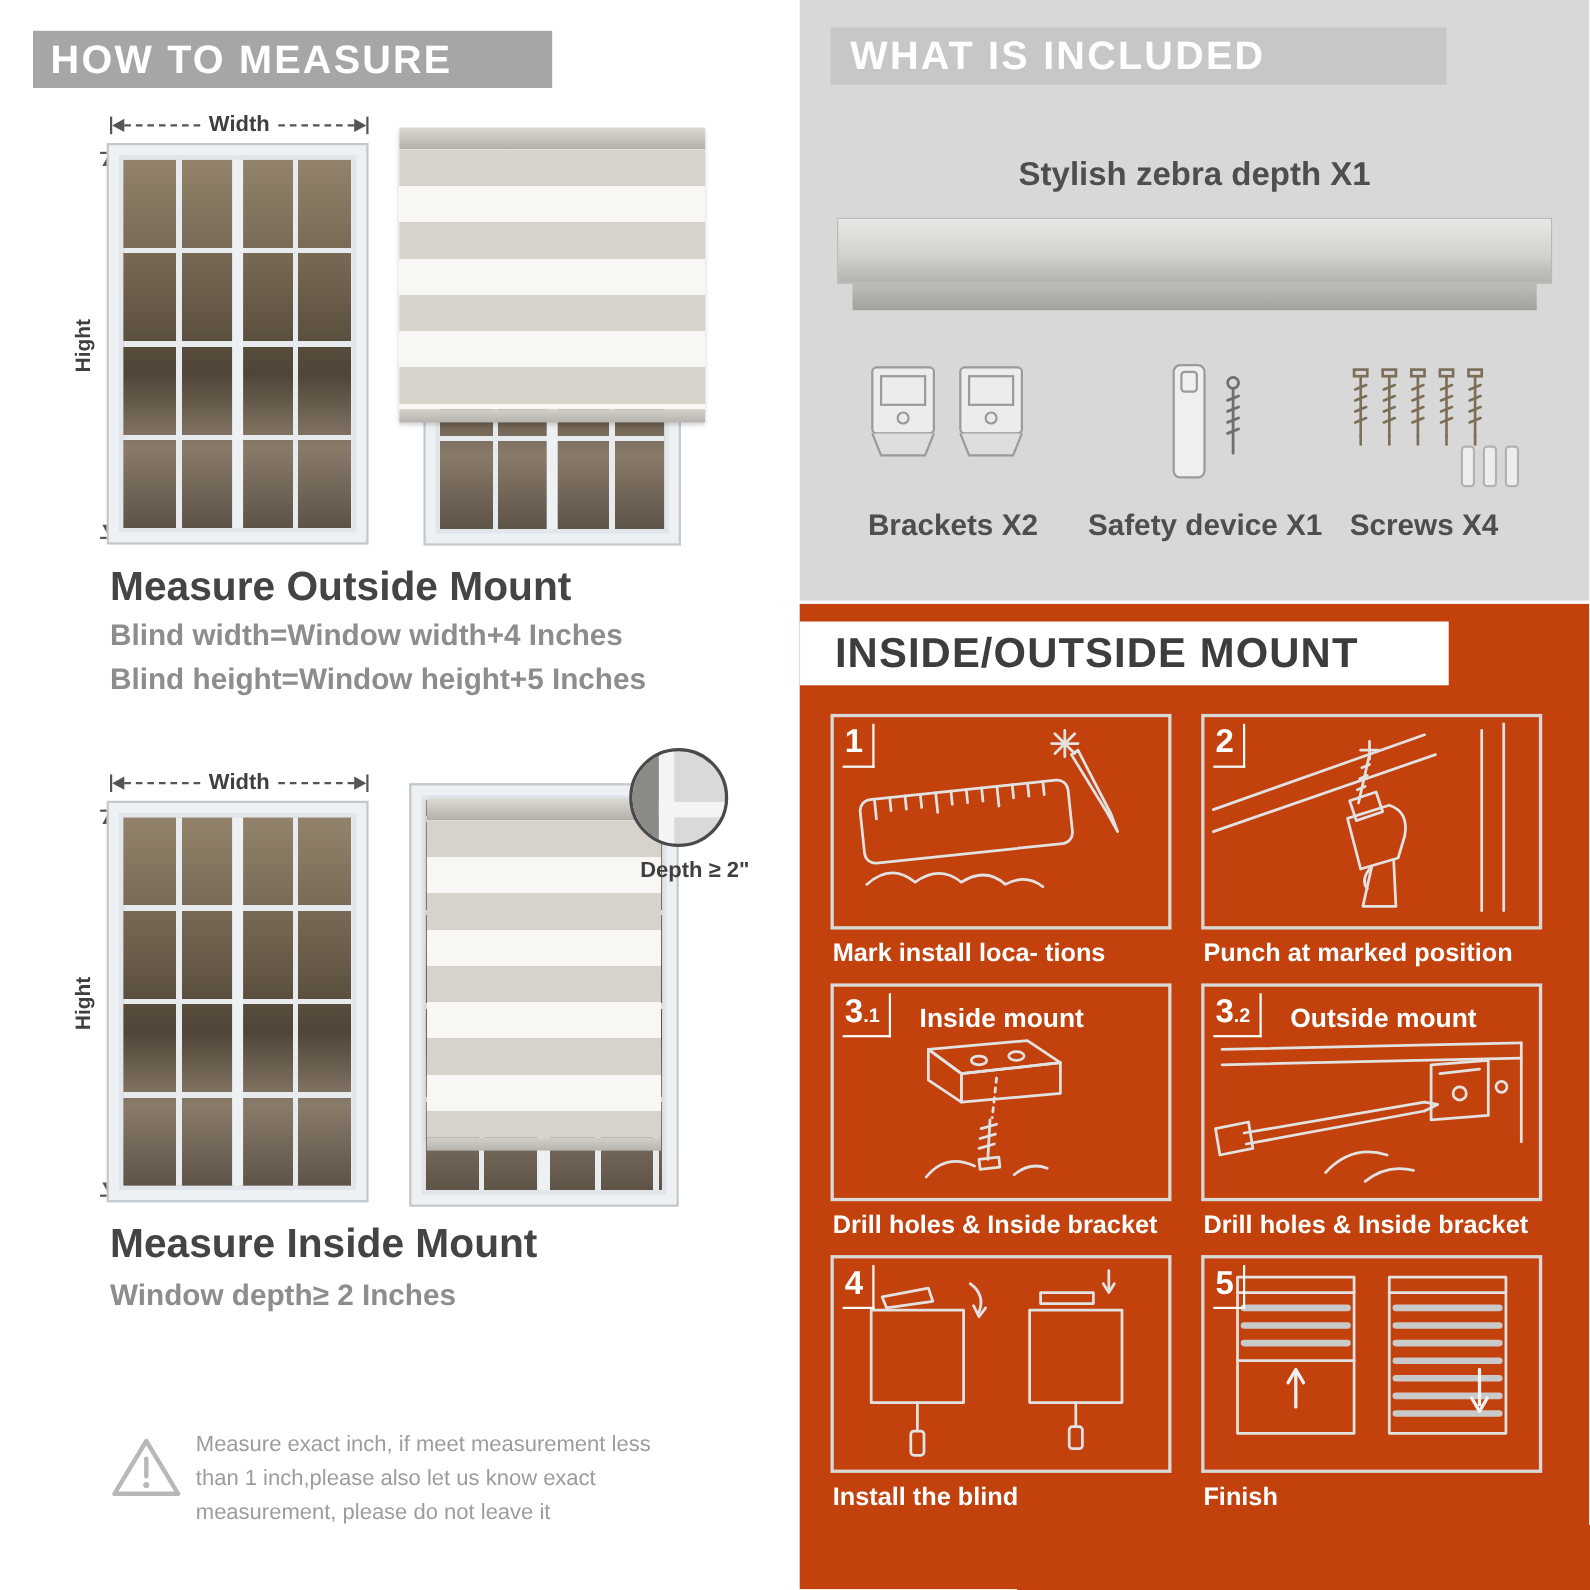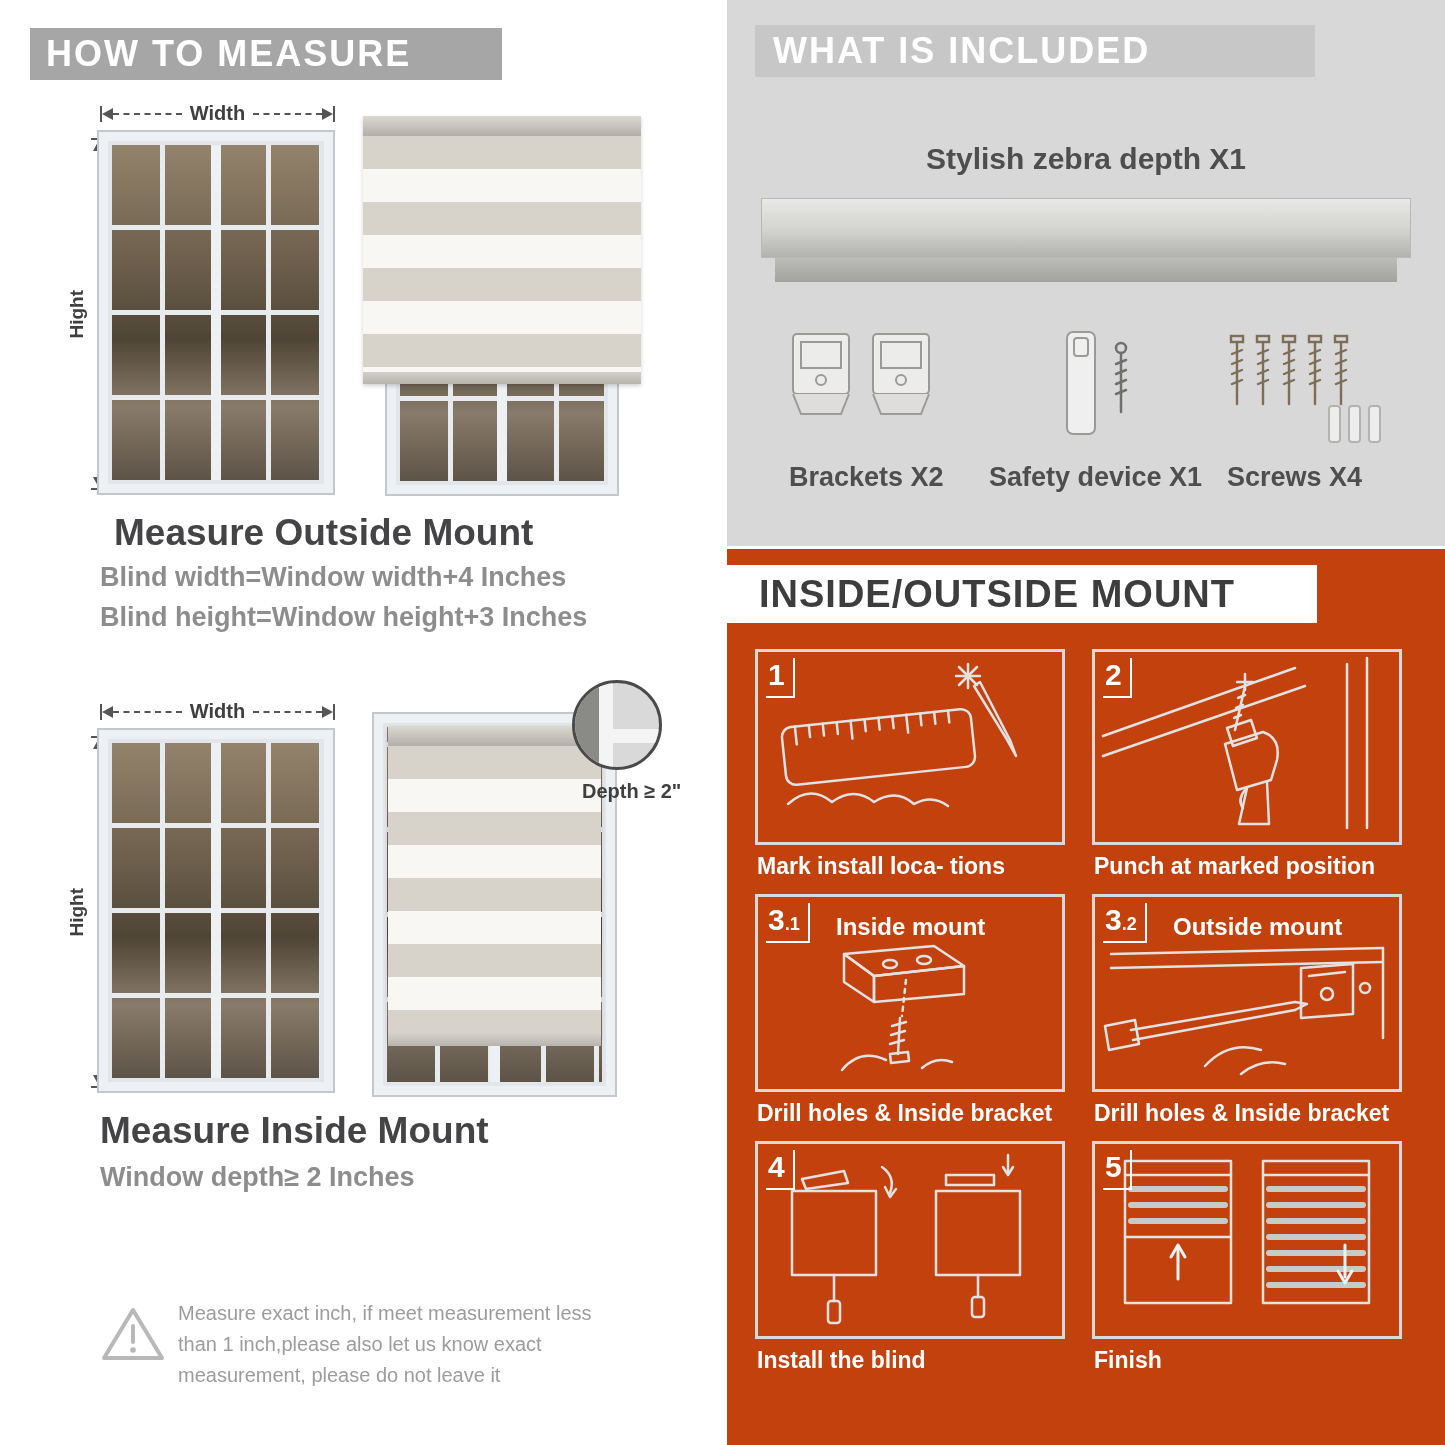--- a/index.html
+++ b/index.html
@@ -116,23 +116,23 @@
           <div class="mullion"></div>
         </div>
     </div>
     <div class="blind" style="left:0;top:0;width:100%;height:268px;">
       <div class="rail"></div>
       <div class="stripes" style="height:236px;"></div>
       <div class="bottomrail"></div>
     </div>
   </div>
 
-  <div class="abs h-measure" style="left:100px;top:512px;margin-left:14px;">Measure Outside Mount</div>
+  <div class="abs h-measure" style="left:100px;top:512px;">Measure Outside Mount</div>
   <div class="abs formula" style="left:100px;top:562px;">Blind width=Window width+4 Inches</div>
-  <div class="abs formula" style="left:100px;top:602px;">Blind height=Window height+3 Inches</div>
+  <div class="abs formula" style="left:100px;top:602px;">Blind height=Window height+5 Inches</div>
 
   <div class="abs h-arrow" style="left:100px;top:700px;width:235px;">
     <span class="tickv"></span>
       <span class="tri-l"></span>
       <span class="dash"></span>
     <span class="lbl">Width</span>
     <span class="dash"></span>
       <span class="tri-r"></span>
       <span class="tickv"></span>
   </div>

